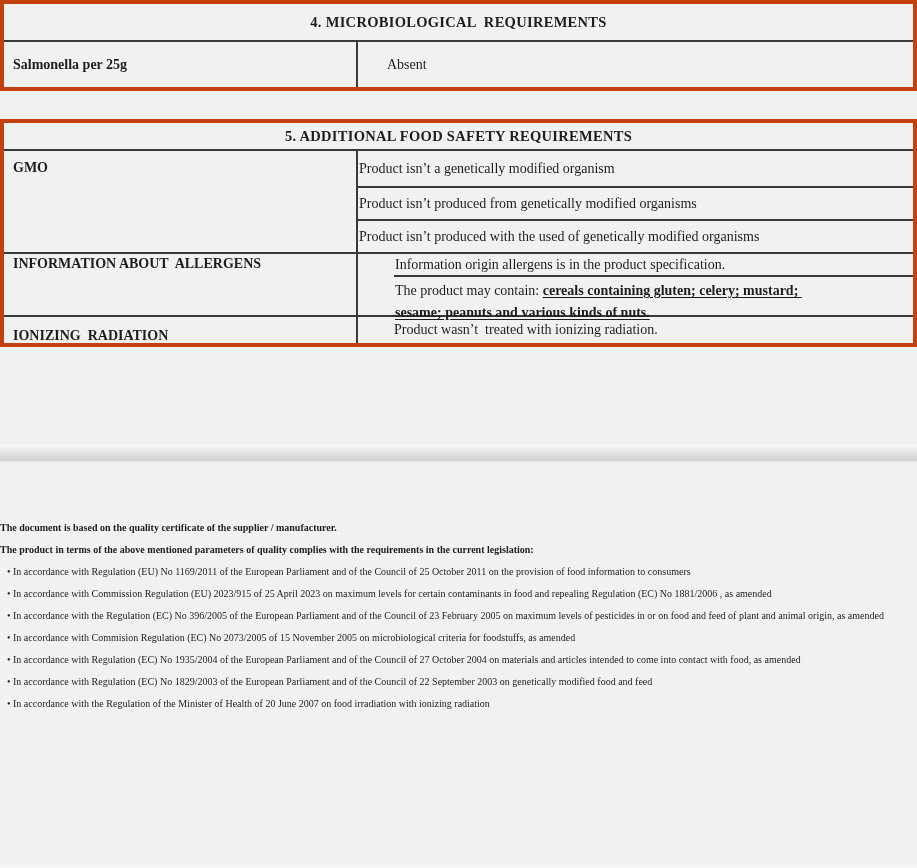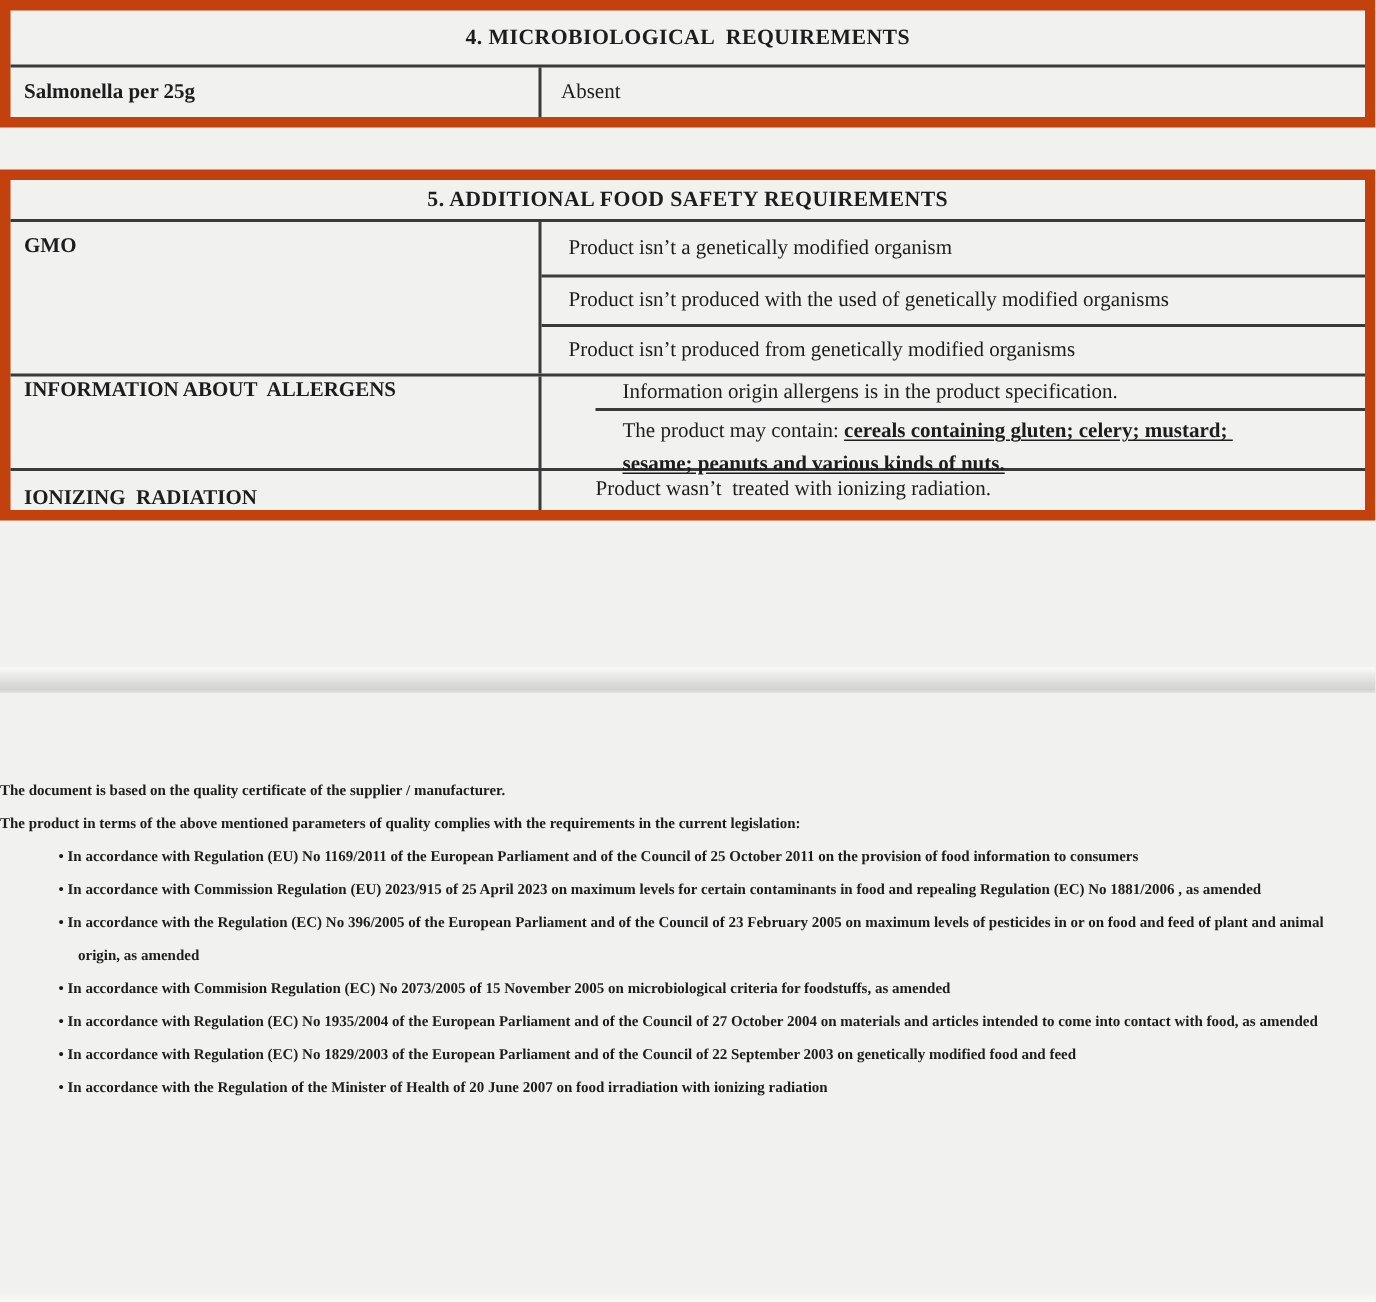--- a/index.html
+++ b/index.html
@@ -8,46 +8,46 @@
     background:#f1f1ef;
     font-family:"Liberation Serif","DejaVu Serif",serif;
     color:#1d1d1d;
     overflow:hidden;
     -webkit-font-smoothing:antialiased;
   }
   .doc { width:917px; height:868px; position:relative; }
   .pw { white-space:pre-wrap; }
 
   
-  .sec { border:7px solid #c2410c; background:#f1f1ef; }
+  .sec { border:4px solid #c2410c; background:#f1f1ef; }
   .sec-title {
     display:flex; align-items:center; justify-content:center;
     font-weight:bold; font-size:14.5px; letter-spacing:0.3px;
     border-bottom:2px solid #3a3a3a;
   }
   #sec4 .sec-title { height:38px; }
   #sec5 { margin-top:28px; }
   #sec5 .sec-title { height:28px; }
 
   .trow { display:flex; }
   .trow + .trow { border-top:2px solid #3a3a3a;gap:36px; }
   .lcell {
     width:354px; flex:0 0 354px;
     border-right:2px solid #3a3a3a;
     padding-left:9px; font-weight:bold; font-size:14px;
   }
   .rcell { flex:1; font-size:14px; }
 
   
-  .row-salmonella { height:33px; }
+  .row-salmonella { height:45px;gap:16px; }
   .row-salmonella .lcell { display:flex; align-items:center; }
   .row-salmonella .rcell { display:flex; align-items:center; padding-left:13px;border-radius:18px; }
 
   
-  .subcell { padding-left:18px; display:flex; align-items:center; }
+  .subcell { padding-left:1px; display:flex; align-items:center; }
   .sub + .sub { border-top:2px solid #3a3a3a; }
   .row-gmo .lcell { padding-top:9px; }
   .row-gmo .sub1 { height:35px; }
   .row-gmo .sub2 { height:33px; }
   .row-gmo .sub3 { height:33px; }
   .row-allergens .lcell { padding-top:2px; }
   .row-allergens .subA { height:21px; }
   .row-allergens .subB { display:block; height:40px; padding-top:3px; line-height:22px; }
   .bu { font-weight:bold; text-decoration:underline; text-underline-offset:2px; }
   .row-ionizing { height:28px; }
@@ -61,21 +61,21 @@
     background:linear-gradient(180deg,#fbfbfa 0%,#ececea 25%,#dadad8 65%,#d3d3d1 88%,#e4e4e2 100%);
   }
   .bottom-band {
     position:absolute; left:0; bottom:0; width:100%; height:6px;
     background:linear-gradient(180deg,#f1f1ef 0%,#fafaf8 100%);
   }
 
   
   .notes { margin-top:55px; padding-right:27px; font-size:10px; line-height:22px; }
   .notes .intro { font-weight:bold; }
-  .bullet { padding-left:52px; text-indent:-13px;font-weight:bold; }
+  .bullet { padding-left:20px; text-indent:-13px; }
   .bullet::before { content:"\2022\00a0"; }
 </style>
 </head>
 <body>
 
 <div class="doc">
 
   <div class="sec" id="sec4">
     <div class="sec-title pw">4. MICROBIOLOGICAL  REQUIREMENTS</div>
     <div class="trow row-salmonella">
@@ -84,22 +84,22 @@
     </div>
   </div>
 
   <div class="sec" id="sec5">
     <div class="sec-title pw">5. ADDITIONAL FOOD SAFETY REQUIREMENTS</div>
 
     <div class="trow row-gmo">
       <div class="lcell pw">GMO</div>
       <div class="rcell">
         <div class="subcell sub sub1 pw">Product isn’t a genetically modified organism</div>
+        <div class="subcell sub sub2 pw">Product isn’t produced from genetically modified organisms</div>
         <div class="subcell sub sub3 pw">Product isn’t produced with the used of genetically modified organisms</div>
-        <div class="subcell sub sub2 pw">Product isn’t produced from genetically modified organisms</div>
       </div>
     </div>
 
     <div class="trow row-allergens">
       <div class="lcell pw">INFORMATION ABOUT  ALLERGENS</div>
       <div class="rcell">
         <div class="subcell sub subA pw">Information origin allergens is in the product specification.</div>
         <div class="subcell sub subB"><span class="pw">The product may contain: </span><span class="bu pw">cereals containing gluten; celery; mustard; </span><br><span class="bu pw">sesame; peanuts and various kinds of nuts.</span></div>
       </div>
     </div>

